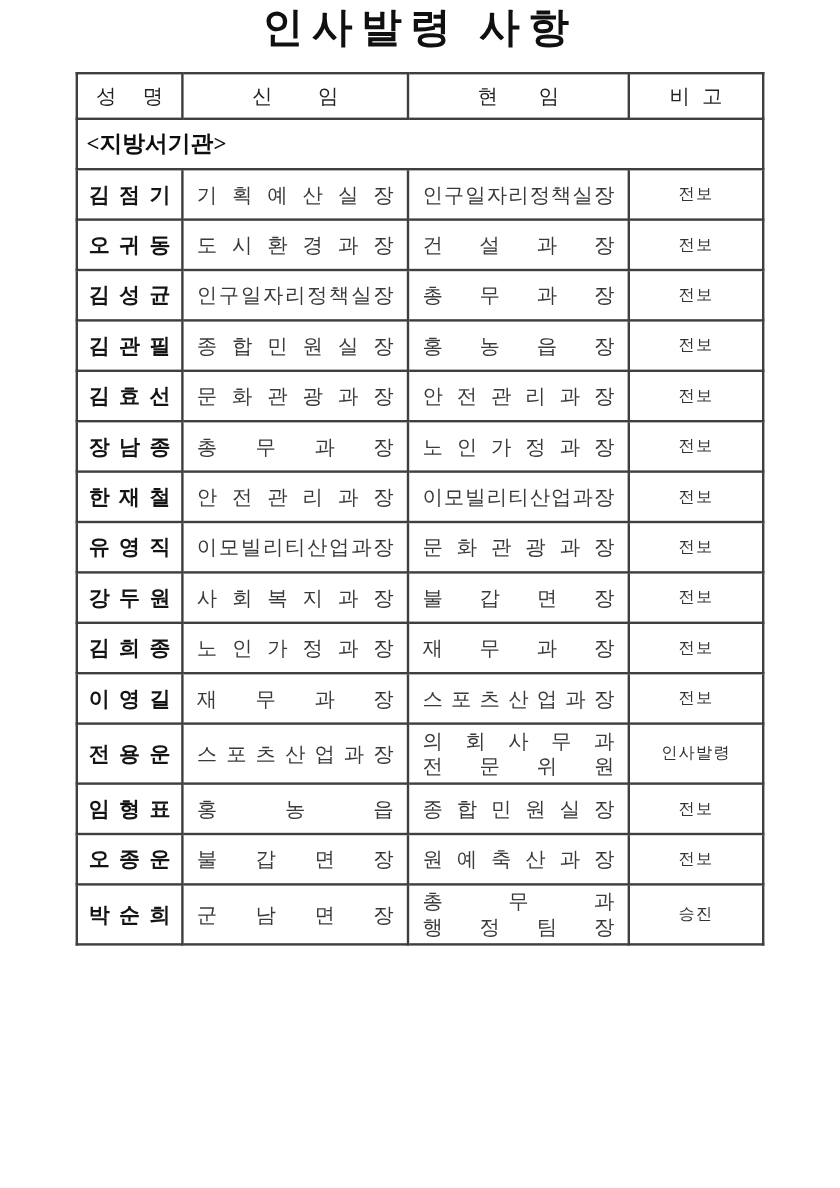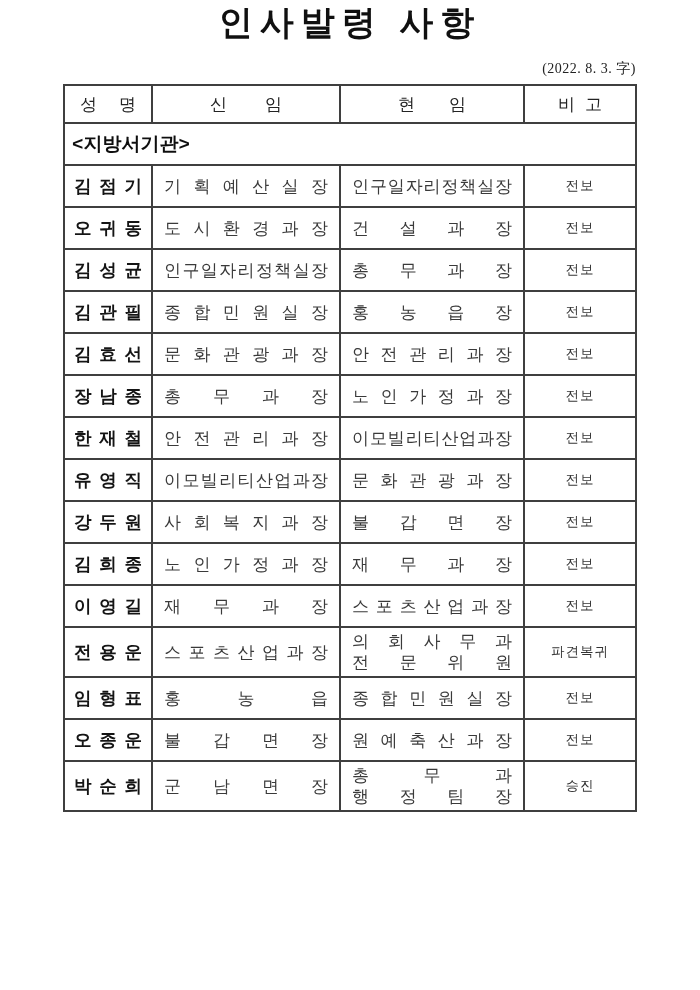--- a/index.html
+++ b/index.html
@@ -48,21 +48,21 @@
     font-size:17px;
     color:#232323;
   }
   .th-name { padding:0 15px; }
   .th-pos  { padding:0 57px; }
   .th-note { padding:0 33px; }
 
   
   td.section {
     height:38px;
-    font-family:Liberation Mono, monospace;
+    font-family:Liberation Serif, serif;
     font-weight:700;
     font-size:19px;
     text-align:left;
     padding-left:7px;
     color:#0e0e0e;
   }
 
   
   tr.entry td { height:38px; }
   tr.entry.tall td { height:46px; }
@@ -91,21 +91,20 @@
   .dist-line { display:flex; justify-content:space-between; line-height:21px; }
   .dist-line > span { display:inline-block; }
 </style>
 </head>
 <body>
 
 <div class="page">
 
   <h1 class="title">인사발령 사항</h1>
 
-  <div class="date-note">(2022. 8. 3. 字)</div>
 
   <table class="personnel">
     <colgroup>
       <col style="width:88px">
       <col style="width:188px">
       <col style="width:184px">
       <col style="width:112px">
     </colgroup>
     <thead>
       <tr>
@@ -495,21 +494,21 @@
               <span>무</span>
               <span>과</span>
             </div>
             <div class="dist-line">
               <span>전</span>
               <span>문</span>
               <span>위</span>
               <span>원</span>
             </div>
           </td>
-        <td class="note">파견복귀</td>
+        <td class="note">인사발령</td>
       </tr>
       <tr class="entry">
         <td class="name">
             <div class="dist-line">
               <span>임</span>
               <span>형</span>
               <span>표</span>
             </div>
           </td>
         <td class="pos">

